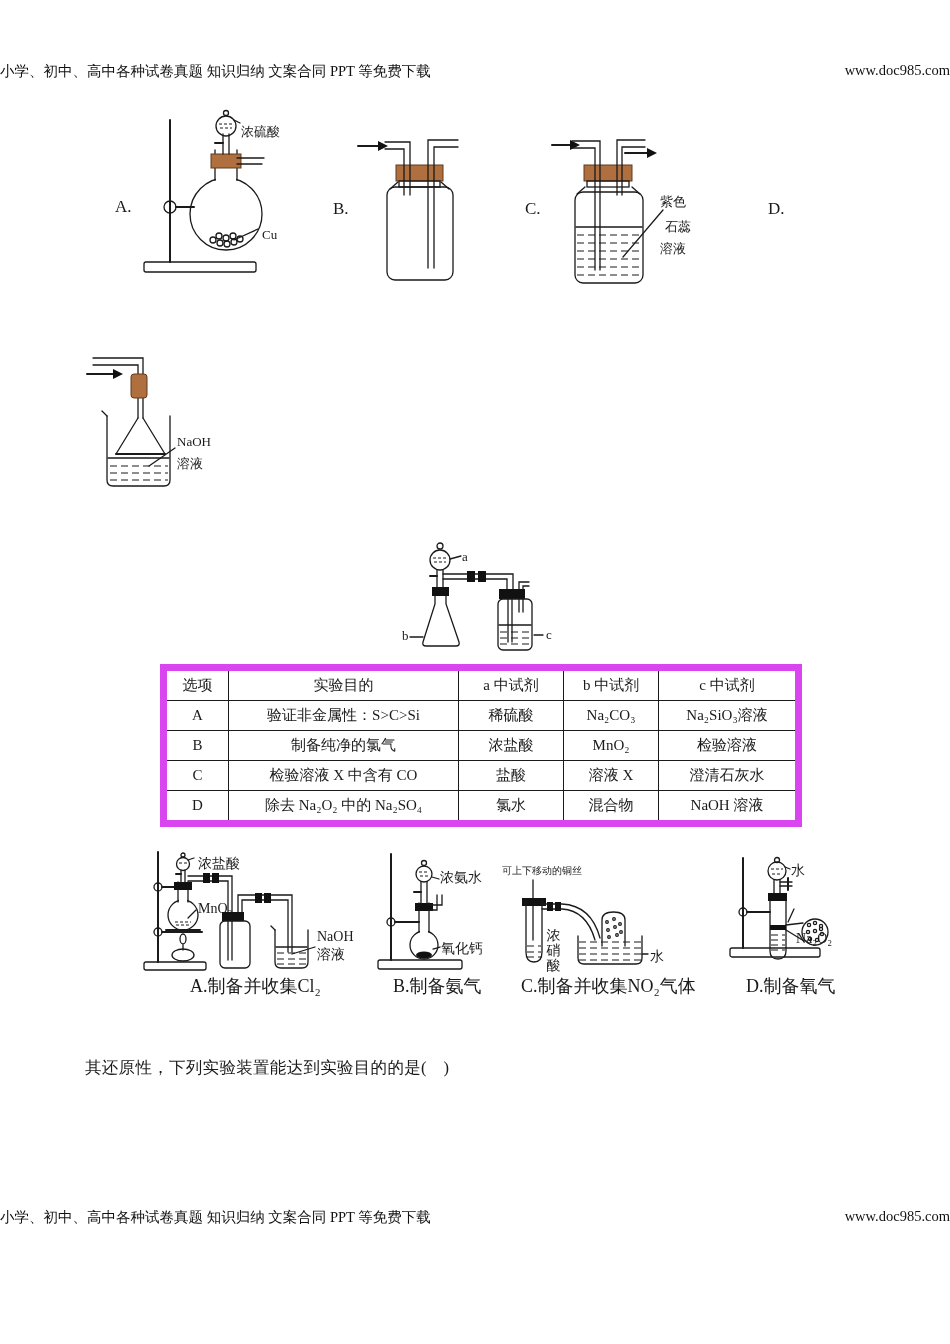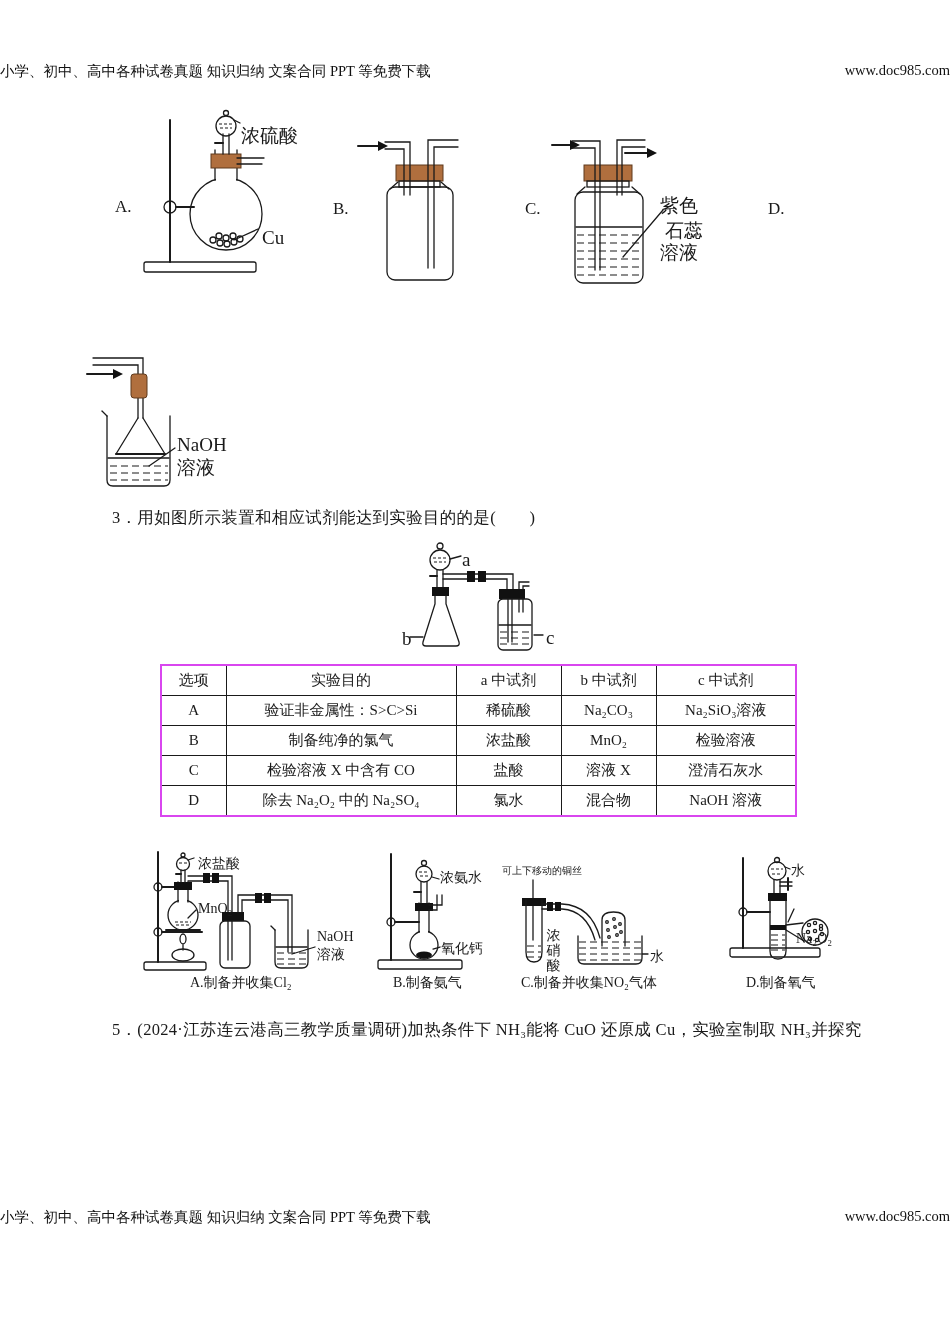--- a/index.html
+++ b/index.html
@@ -2,36 +2,36 @@
 <html><head>
 <meta charset="utf-8">
 <style>
   html,body{margin:0;padding:0;background:#fff}
   .page{position:relative;width:950px;height:1344px;background:#fff;overflow:hidden;
         font-family:"Liberation Serif","DejaVu Serif",serif;color:#1a1a1a}
   .abs{position:absolute;white-space:nowrap}
   .hdrline{position:absolute;left:0;width:100%;display:flex;justify-content:space-between;gap:30px;
            font-size:14.5px;color:#111}
   .opt{font-size:17px}
-  .lbl{font-size:19px}
+  .lbl{font-size:13px}
   .lbl14{font-size:14px}
   .stem{font-size:16.5px;letter-spacing:.3px}
-  .cap{font-size:14px}
+  .cap{font-size:18px}
   .vert{position:absolute;width:17px;white-space:normal;line-height:15px;font-size:14px;text-align:center}
   svg.fig{position:absolute;overflow:visible}
   .ln{stroke:#1a1a1a;stroke-width:1.3;fill:none;stroke-linecap:round}
   .ln2{stroke:#1a1a1a;stroke-width:2;fill:none;stroke-linecap:round}
   .dash{stroke:#1a1a1a;stroke-width:1.1;fill:none;stroke-dasharray:7 4}
   .dsh2{stroke:#1a1a1a;stroke-width:1.1;fill:none;stroke-dasharray:3 2}
   .blk{fill:#111;stroke:none}
   .arr{fill:#111;stroke:none}
   .cork{fill:#b06f3e;stroke:#5f3a1d;stroke-width:1}
   .wf{fill:#fff;stroke:none}
   table.qtable{position:absolute;border-collapse:collapse;table-layout:fixed;
-               font-size:15px;text-align:center;color:#1a1a1a;border:2px solid #d946ef}
+               font-size:15px;text-align:center;color:#1a1a1a;border:7px solid #d946ef}
   table.qtable td{border:1px solid #1a1a1a;height:29px;padding:0 2px;overflow:hidden}
 </style>
 </head>
 <body>
 
 <div class="page">
 
   <div class="hdrline" style="top:62px">
     <span>小学、初中、高中各种试卷真题 知识归纳 文案合同 PPT 等免费下载</span>
     <span>www.doc985.com</span>
@@ -169,21 +169,20 @@
       <line class="ln" x1="23" y1="108" x2="84" y2="108"></line>
       <line class="dash" x1="25" y1="116" x2="83" y2="116"></line>
       <line class="dash" x1="25" y1="123" x2="83" y2="123"></line>
       <line class="dash" x1="25" y1="130" x2="83" y2="130"></line>
     </g>
     <line class="ln" x1="64" y1="116" x2="90" y2="98"></line>
   </svg>
   <span class="abs lbl" style="left:177px;top:434px">NaOH</span>
   <span class="abs lbl" style="left:177px;top:455px">溶液</span>
 
-  <span class="abs stem" style="left:112px;top:507px">3．用如图所示装置和相应试剂能达到实验目的的是(　　)</span>
 
   <svg class="fig" style="left:395px;top:542px" width="225" height="125">
     <g>
       <circle class="ln" cx="45" cy="18" r="10"></circle>
       <line class="dsh2" x1="38" y1="16" x2="52" y2="16"></line>
       <line class="dsh2" x1="39" y1="20" x2="51" y2="20"></line>
       <circle class="ln" cx="45" cy="4" r="3"></circle>
       <line class="ln" x1="42" y1="28" x2="42" y2="45"></line>
       <line class="ln" x1="48" y1="28" x2="48" y2="45"></line>
       <line class="ln2" x1="35" y1="34" x2="42" y2="34"></line>
@@ -452,20 +451,20 @@
       <circle class="ln" cx="82" cy="84" r="1.6"></circle>
         <circle class="ln" cx="89" cy="85" r="1.6"></circle>
       <circle class="ln" cx="93" cy="74" r="1.6"></circle>
     </g>
     <line class="ln" x1="66" y1="54" x2="60" y2="67"></line>
   </svg>
   <span class="abs lbl14" style="left:791px;top:862px">水</span>
   <span class="abs lbl14" style="left:796px;top:931px">Na₂O₂</span>
   <span class="abs cap" style="left:746px;top:974px">D.制备氧气</span>
 
-  <span class="abs stem" style="left:112px;top:1019px">5．(2024·江苏连云港高三教学质量调研)加热条件下 NH₃能将 CuO 还原成 Cu，实验室制取 NH₃并探究</span>
+  <span class="abs stem" style="left:85px;top:1057px">其还原性，下列实验装置能达到实验目的的是(　)</span>
 
   <div class="hdrline" style="top:1208px">
     <span>小学、初中、高中各种试卷真题 知识归纳 文案合同 PPT 等免费下载</span>
     <span>www.doc985.com</span>
   </div>
 
 </div>
 
 </body></html>

